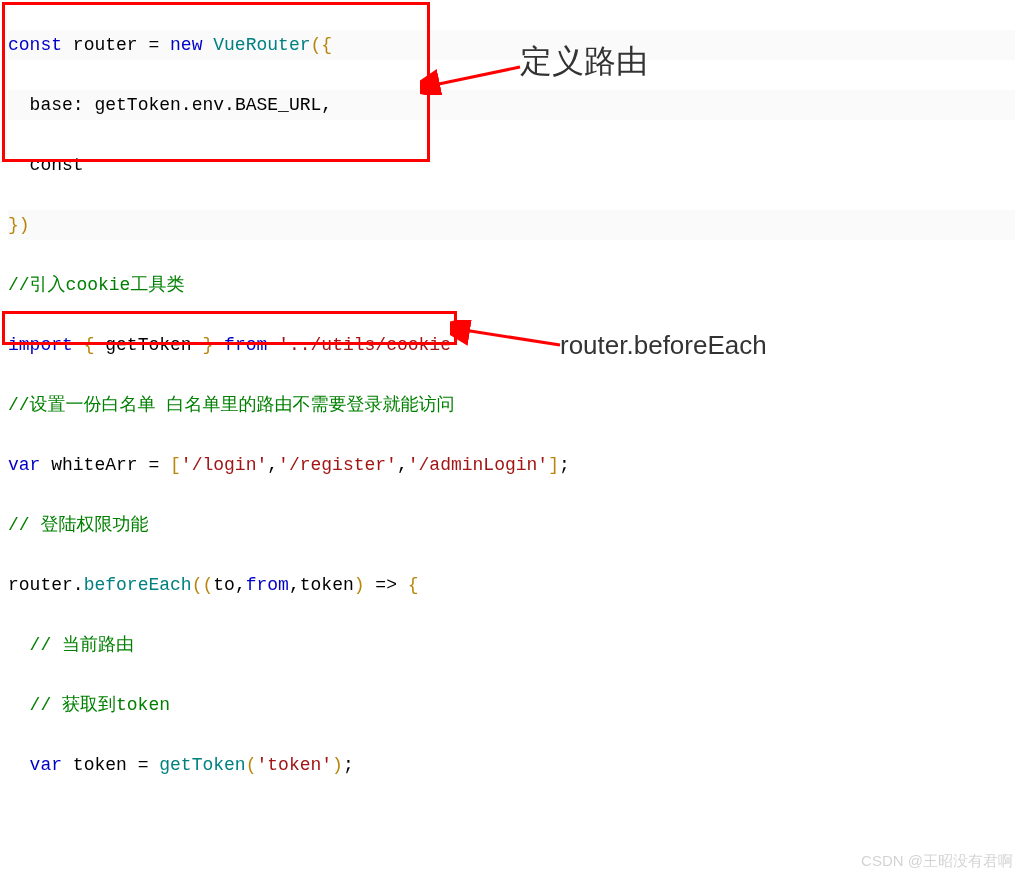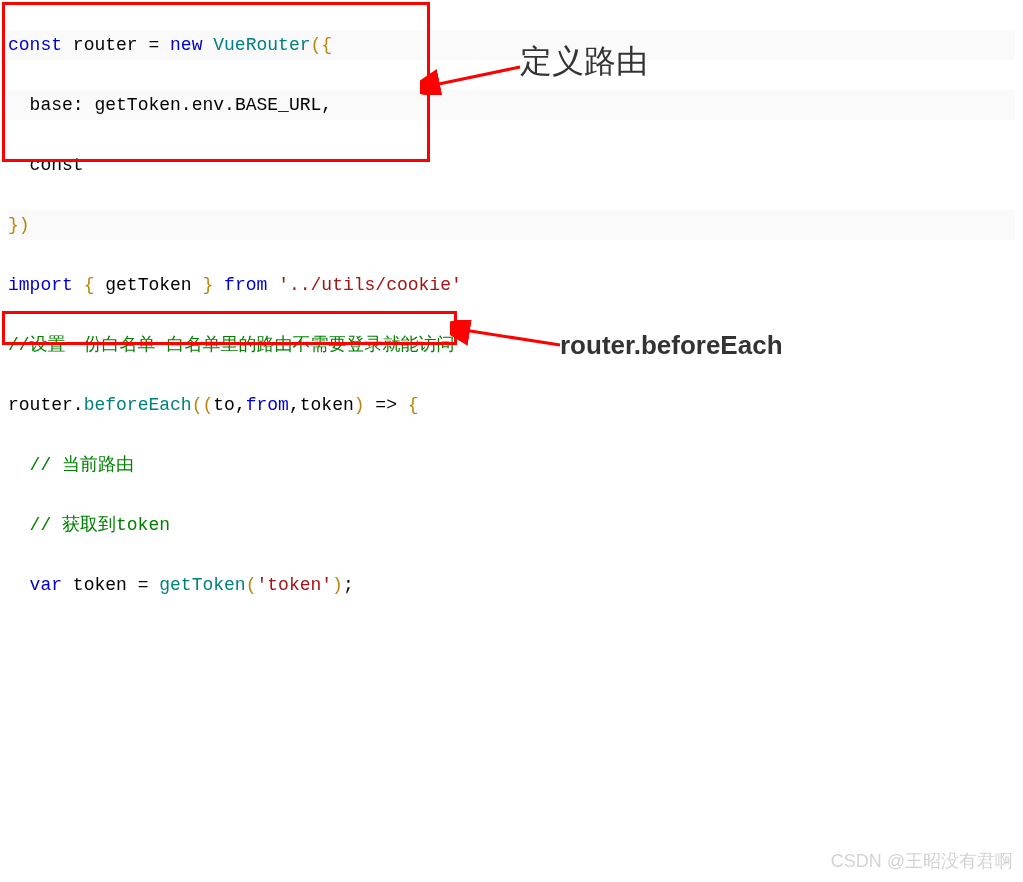--- a/index.html
+++ b/index.html
@@ -60,42 +60,44 @@
     font-size: 32px;
     color: #333;
   }
   .anno-2 {
     position: absolute;
     left: 560px;
     top: 330px;
     font-family: "Microsoft YaHei", sans-serif;
     font-size: 26px;
     color: #333;
-    font-weight: bold;
   }
   .arrow { position: absolute; z-index: 4; }
   .watermark {
     position: absolute;
     right: 10px;
     bottom: 6px;
     color: rgba(0,0,0,0.18);
     font-family: "Microsoft YaHei", sans-serif;
-    font-size: 18px;
+    font-size: 15px;
   }
 </style>
 </head>
 <body>
 
 <div class="code-container">
 <span class="line shade"><span class="kw-blue">const</span> <span>router</span><span> = </span><span class="kw-blue">new</span><span> </span><span class="kw-teal">VueRouter</span><span class="punc-y">({</span></span>
 <span class="line shade"><span>  </span><span>base</span><span>: </span><span>getToken</span><span>.</span><span>env</span><span>.</span><span>BASE_URL</span><span>,</span></span>
 <span class="line"><span>  </span><span>const</span></span>
 <span class="line shade"><span class="punc-y">})</span></span>
+<span class="line"><span class="cmt-green">//引入cookie工具类</span></span>
 <span class="line"><span class="kw-blue">import</span><span> </span><span class="punc-y">{</span><span> </span><span>getToken</span><span> </span><span class="punc-y">}</span><span> </span><span class="kw-blue">from</span><span> </span><span class="str-red">'../utils/cookie'</span></span>
 <span class="line"><span class="cmt-green">//设置一份白名单 白名单里的路由不需要登录就能访问</span></span>
+<span class="line"><span class="kw-blue">var</span><span> </span><span>whiteArr</span><span> = </span><span class="punc-y">[</span><span class="str-red">'/login'</span><span>,</span><span class="str-red">'/register'</span><span>,</span><span class="str-red">'/adminLogin'</span><span class="punc-y">]</span><span>;</span></span>
+<span class="line"><span class="cmt-green">// 登陆权限功能</span></span>
 <span class="line"><span>router</span><span>.</span><span class="kw-teal">beforeEach</span><span class="punc-y">(</span><span class="punc-y">(</span><span>to</span><span>,</span><span class="kw-blue">from</span><span>,</span><span>token</span><span class="punc-y">)</span><span> =&gt; </span><span class="punc-y">{</span></span>
 <span class="line"><span>  </span><span class="cmt-green">// 当前路由</span></span>
 <span class="line"><span>  </span><span class="cmt-green">// 获取到token</span></span>
 <span class="line"><span>  </span><span class="kw-blue">var</span><span> </span><span>token</span><span> = </span><span class="kw-teal">getToken</span><span class="punc-y">(</span><span class="str-red">'token'</span><span class="punc-y">)</span><span>;</span></span>
 
 
 
 
 
 

